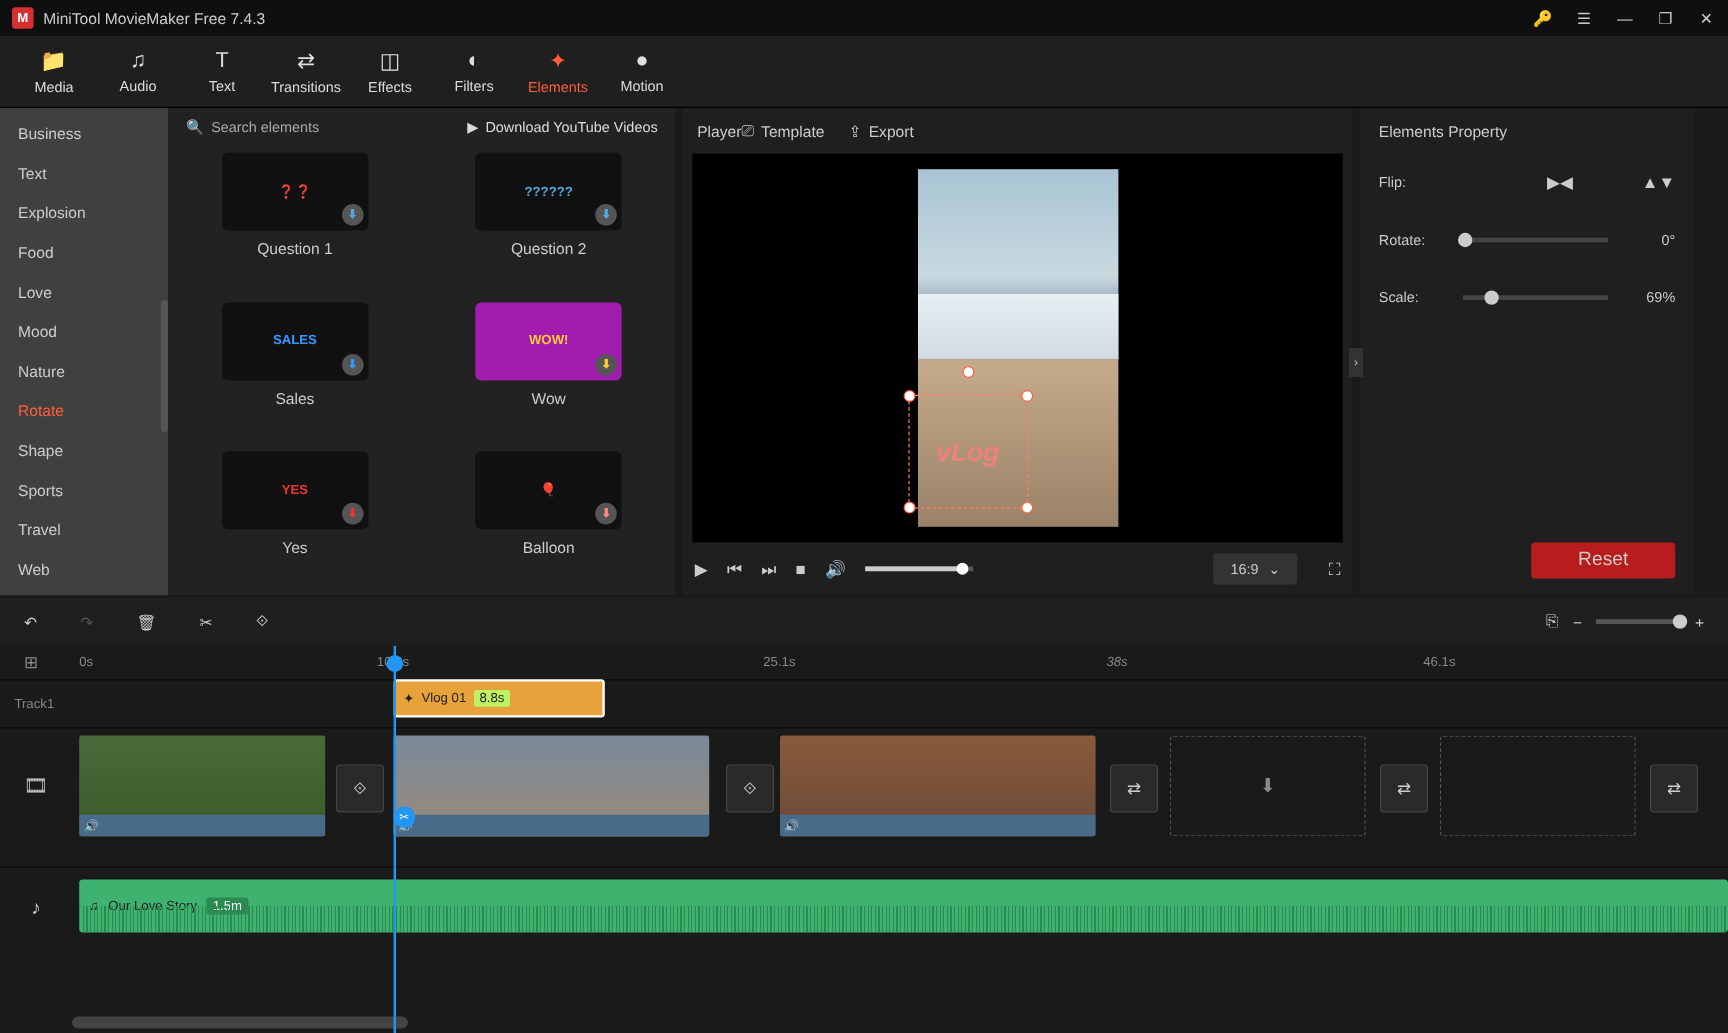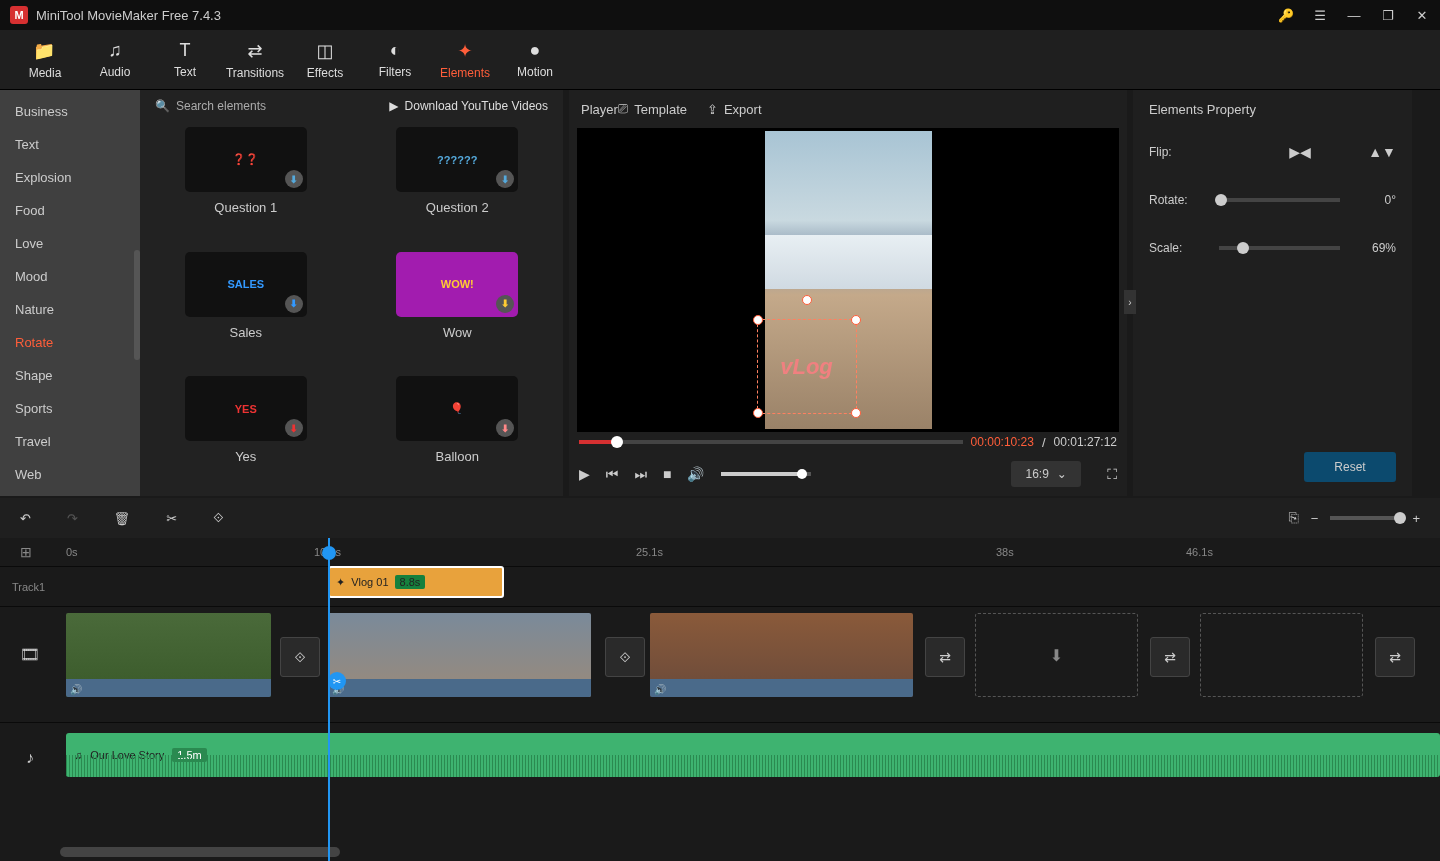--- a/index.html
+++ b/index.html
@@ -51,36 +51,36 @@
 .vol-knob{position:absolute;right:10%;top:50%;transform:translate(50%,-50%);width:10px;height:10px;background:#fff;border-radius:50%}
 .aspect-sel{margin-left:auto;width:70px;height:26px;background:#333;border-radius:3px;display:flex;align-items:center;justify-content:center;gap:8px;font-size:12px}
 .prop-panel{width:279px;background:#1f1f1f;margin-left:6px;display:flex;flex-direction:column;padding:0 16px}
 .prop-header{height:38px;display:flex;align-items:center;font-size:13px}
 .prop-row{display:flex;align-items:center;height:48px;gap:12px;font-size:12px}
 .prop-label{width:50px}
 .flip-btn{width:28px;height:24px;display:flex;align-items:center;justify-content:center;cursor:pointer;font-size:14px}
 .prop-slider{flex:1;height:4px;background:#444;position:relative;margin:0 8px}
 .prop-knob{position:absolute;top:50%;transform:translate(-50%,-50%);width:12px;height:12px;background:#ccc;border-radius:50%}
 .prop-val{width:36px;text-align:right;font-size:12px}
-.reset-btn{margin-top:auto;margin-bottom:14px;height:30px;background:#0c4a6e;border-radius:3px;display:flex;align-items:center;justify-content:center;font-size:12px;cursor:pointer;align-self:flex-end;width:92px}
+.reset-btn{margin-top:auto;margin-bottom:14px;height:30px;background:#b91c1c;border-radius:3px;display:flex;align-items:center;justify-content:center;font-size:16px;cursor:pointer;align-self:flex-end;width:120px}
 .expander{position:absolute;left:1124px;top:290px;width:12px;height:24px;background:#333;display:flex;align-items:center;justify-content:center;font-size:10px;cursor:pointer}
 .tl-toolbar{height:40px;background:#1f1f1f;display:flex;align-items:center;padding:0 20px;gap:36px;margin-top:2px}
 .tl-right{margin-left:auto;display:flex;align-items:center;gap:12px}
 .zoom-slider{width:70px;height:4px;background:#555;position:relative}
 .zoom-knob{position:absolute;right:0;top:50%;transform:translate(50%,-50%);width:12px;height:12px;background:#ccc;border-radius:50%}
 .timeline{height:323px;background:#1a1a1a;position:relative;overflow:hidden}
 .ruler{height:28px;display:flex;align-items:center;position:relative;font-size:11px;color:#888}
 .ruler-lbl{position:absolute}
 .add-media{position:absolute;left:20px;top:6px;font-size:14px;cursor:pointer}
 .playhead{position:absolute;left:328px;top:0;bottom:0;width:2px;background:#2196f3;z-index:10}
 .playhead-head{position:absolute;top:8px;left:50%;transform:translateX(-50%);width:14px;height:14px;background:#2196f3;border-radius:50%}
 .track-row{display:flex;align-items:center;height:40px;border-top:1px solid #0a0a0a}
 .track-label{width:60px;padding-left:12px;font-size:11px;color:#888}
 .elem-clip{position:absolute;left:328px;top:28px;width:176px;height:32px;background:#e8a23c;border:2px solid #fff;border-radius:3px;display:flex;align-items:center;padding:0 6px;gap:6px;font-size:11px;color:#222}
-.dur-badge{background:#15803d;padding:1px 5px;border-radius:2px}
+.dur-badge{background:#bef264;padding:1px 5px;border-radius:2px}
 .video-track{height:96px;display:flex;align-items:center;position:relative;border-top:1px solid #0a0a0a}
 .track-ico{width:60px;display:flex;align-items:center;justify-content:center;font-size:16px}
 .clip{position:absolute;top:6px;height:84px;border-radius:2px;overflow:hidden}
 .clip-audio{position:absolute;bottom:0;left:0;right:0;height:18px;background:#4a6a8a}
 .clip-vol{position:absolute;bottom:2px;left:4px;font-size:10px;color:#fff}
 .trans{position:absolute;top:30px;width:40px;height:40px;background:#2a2a2a;border:1px solid #444;border-radius:3px;display:flex;align-items:center;justify-content:center;font-size:14px}
 .placeholder{position:absolute;top:6px;height:84px;border:1px dashed #555;border-radius:3px;display:flex;align-items:center;justify-content:center;font-size:16px;color:#888}
 .cut-marker{position:absolute;left:328px;top:65px;width:18px;height:18px;background:#2196f3;border-radius:50%;display:flex;align-items:center;justify-content:center;font-size:10px;color:#fff;z-index:11}
 .audio-track{height:70px;display:flex;align-items:center;position:relative;border-top:1px solid #0a0a0a;margin-top:20px}
 .audio-clip{position:absolute;left:66px;top:10px;right:0;height:44px;background:#3eb370;border-radius:3px;display:flex;align-items:center;padding:0 8px;gap:8px;font-size:11px;color:#222;overflow:hidden}
@@ -219,29 +219,20 @@
         <div class="sel-box">
           <div class="handle" style="left:-5px;top:-5px"></div>
           <div class="handle" style="right:-5px;top:-5px"></div>
           <div class="handle" style="left:-5px;bottom:-5px"></div>
           <div class="handle" style="right:-5px;bottom:-5px"></div>
           <div class="handle" style="left:50%;top:-25px;transform:translateX(-50%)"></div>
           <span class="vlog-text">vLog</span>
         </div>
       </div>
     </div>
-    <div class="play-progress">
-      <div class="prog-track">
-        <div class="prog-fill"></div>
-          <div class="prog-knob"></div>
-      </div>
-      <span class="time-cur">00:00:10:23</span>
-      <span>/</span>
-      <span class="time-tot">00:01:27:12</span>
-    </div>
     <div class="controls">
       <span class="ctrl-btn">▶</span>
       <span class="ctrl-btn">⏮</span>
       <span class="ctrl-btn">⏭</span>
       <span class="ctrl-btn">■</span>
       <span class="ctrl-btn">🔊</span>
       <div class="vol-slider">
           <div class="vol-fill"></div>
           <div class="vol-knob"></div>
         </div>
@@ -296,21 +287,21 @@
     <span>+</span>
   </div>
 </div>
 
 <div class="timeline">
   <div class="ruler" id="ruler">
     <span class="add-media">⊞</span>
   <span class="ruler-lbl" style="left: 66px;">0s</span>
       <span class="ruler-lbl" style="left: 314px;">10.9s</span>
       <span class="ruler-lbl" style="left: 636px;">25.1s</span>
-      <span class="ruler-lbl" style="left: 996px;">38s</span>
+      <span class="ruler-lbl" style="left: 922px; font-style: italic;">38s</span>
       <span class="ruler-lbl" style="left: 1186px;">46.1s</span>
     </div>
   <div class="playhead">
       <div class="playhead-head"></div>
     </div>
 
   <div class="track-row">
     <span class="track-label">Track1</span>
   </div>
   <div class="elem-clip">

